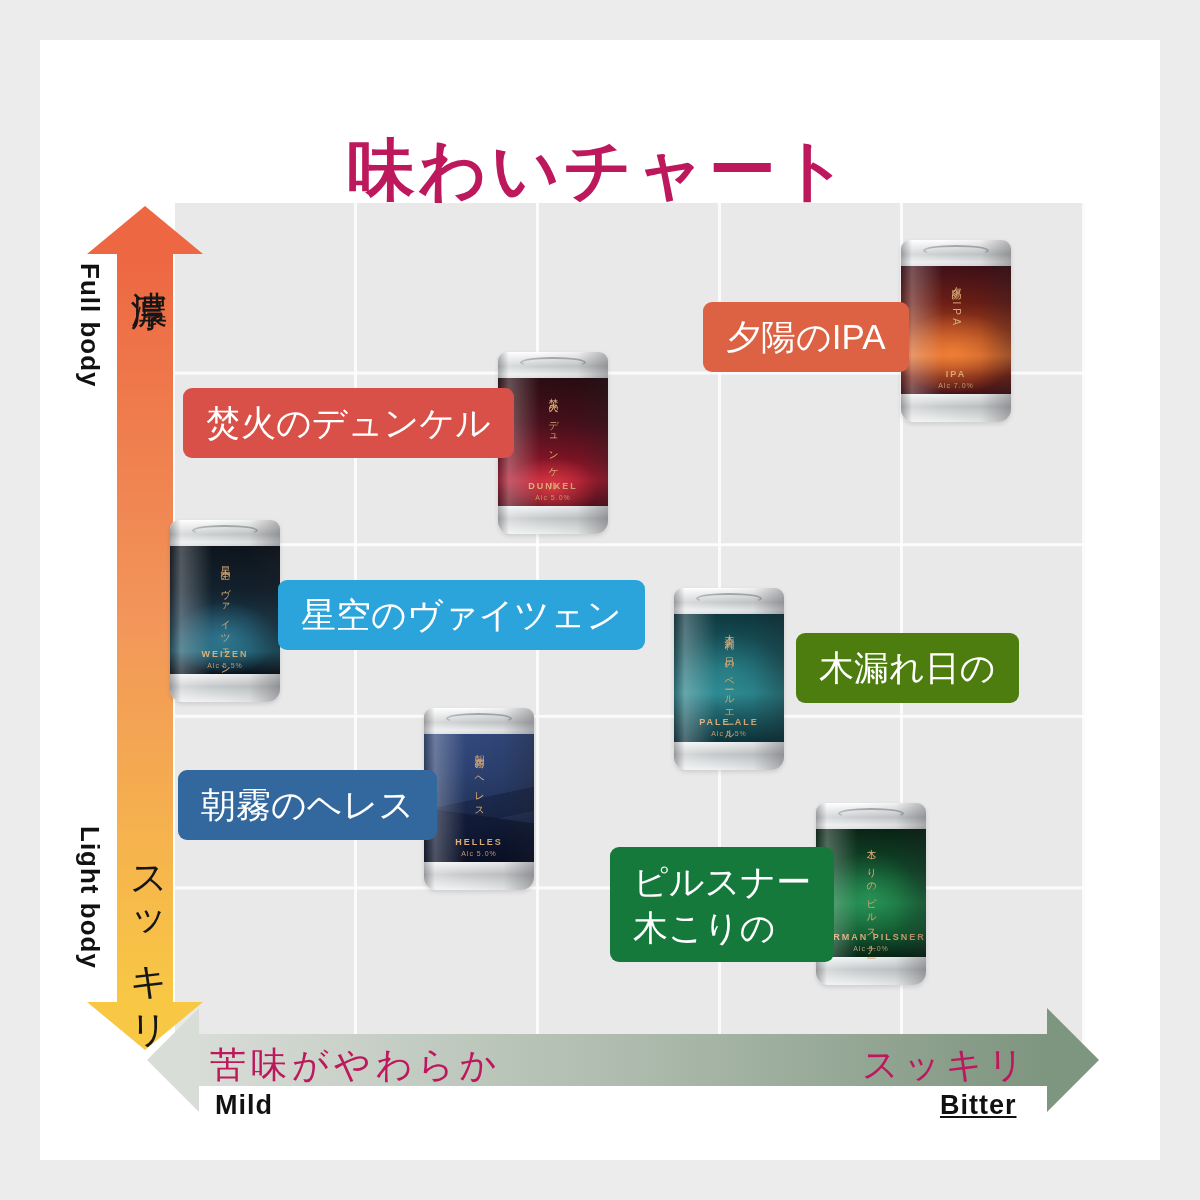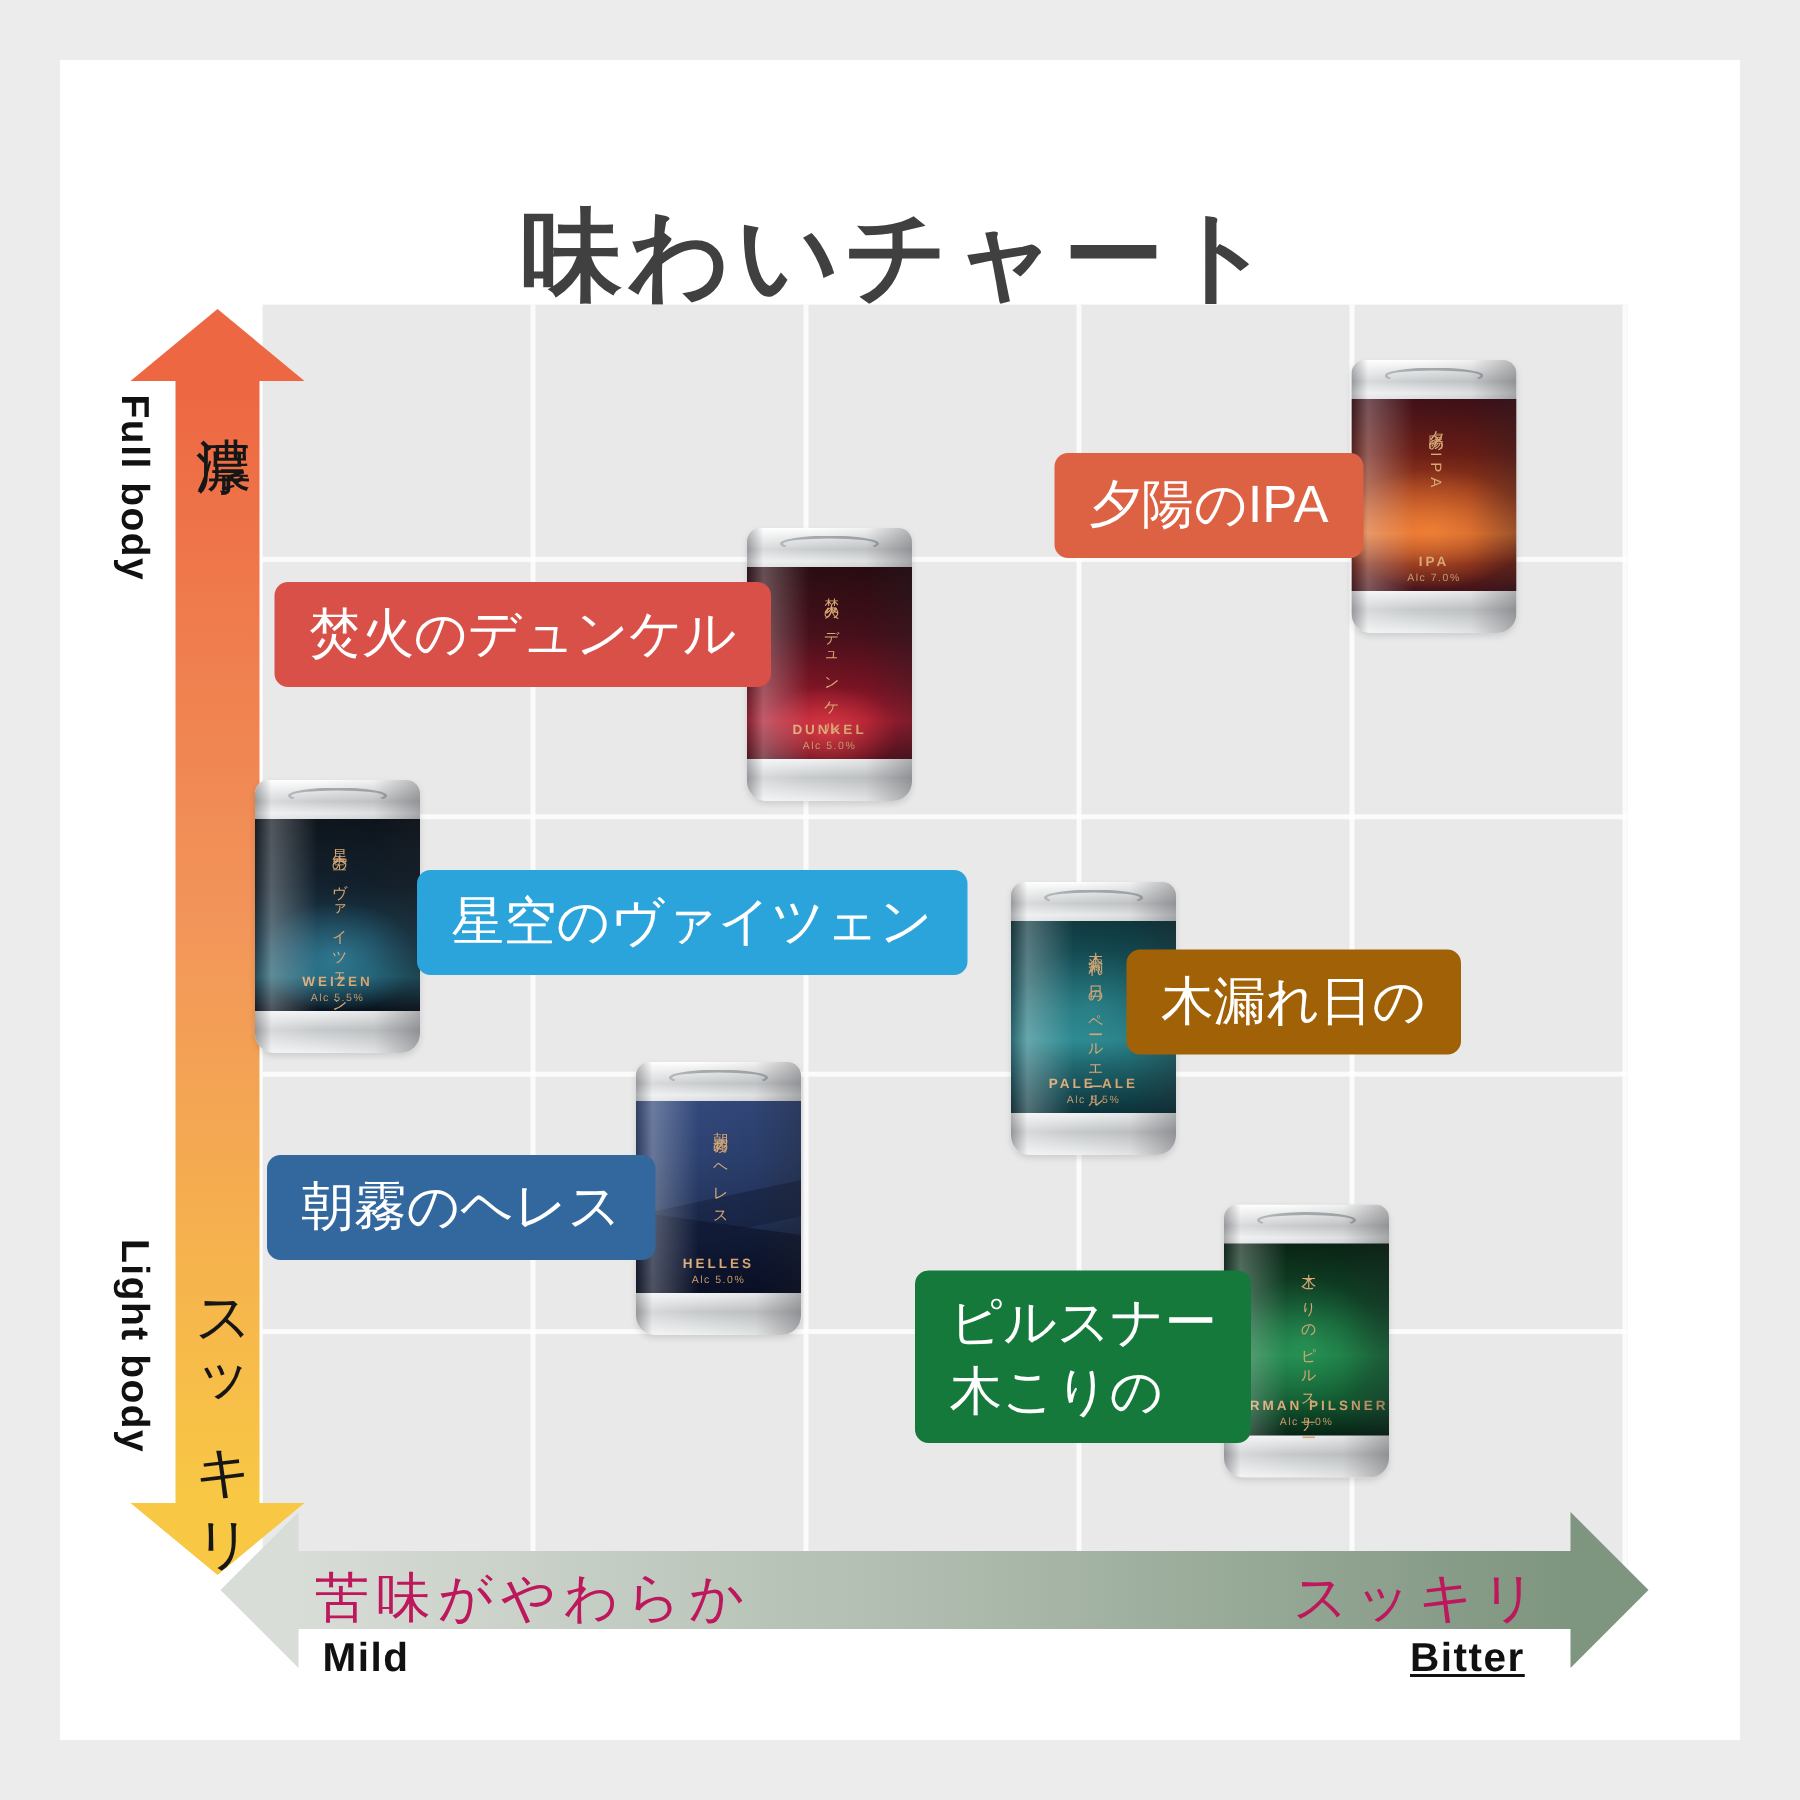--- a/index.html
+++ b/index.html
@@ -5,21 +5,21 @@
   :root{
     --v-top:#ed6742; --v-bottom:#f8c844;
     --h-left:#d8ddd7; --h-right:#7e957f;
   }
   html,body{margin:0;padding:0;}
   body{font-family:"Liberation Sans", sans-serif; background:#ebeceb;}
   .page{position:relative;width:1200px;height:1200px;background:#ebeceb;overflow:hidden;}
   .card{position:absolute;left:40px;top:40px;width:1120px;height:1120px;background:#ffffff;}
 
   .title{position:absolute;left:0;right:0;top:80px;text-align:center;
-    font-size:67px;font-weight:900;color:#404040;letter-spacing:4px;
+    font-size:67px;font-weight:900;color:#be185d;letter-spacing:4px;
     font-family:"DejaVu Sans","Liberation Sans",sans-serif;}
 
   
   .panel{position:absolute;left:175px;top:203px;width:910px;height:858px;background:#e9e9ea;
     background-image:
       linear-gradient(90deg, transparent 0, transparent calc(100% - 3px), rgba(255,255,255,.8) calc(100% - 3px)),
       linear-gradient(180deg, transparent 0, transparent calc(100% - 3px), rgba(255,255,255,.8) calc(100% - 3px));
     background-size:20% 100%,100% 20%;}
 
   
@@ -185,21 +185,21 @@
       <div class="can-inner">
         <div class="can-top"></div>
         <div class="can-art art-pale">
           <div class="can-jp">木漏れ日のペールエール</div>
           <div class="can-style">PALE ALE</div>
           <div class="can-alc">Alc 5.5%</div>
         </div>
         <div class="can-bottom"></div>
       </div>
     </div>
-    <div class="tag" style="left: 751px; top: 633px; background: #a16207;">
+    <div class="tag" style="left: 796px; top: 633px; background: #4d7c0f;">
       <span>木漏れ日の</span>
     </div>
   </div>
 
   <div class="beer">
     <div class="can" style="left: 424px; top: 708px;">
       <div class="can-inner">
         <div class="can-top"></div>
         <div class="can-art art-helles">
           <div class="can-jp">朝霧のヘレス</div>

